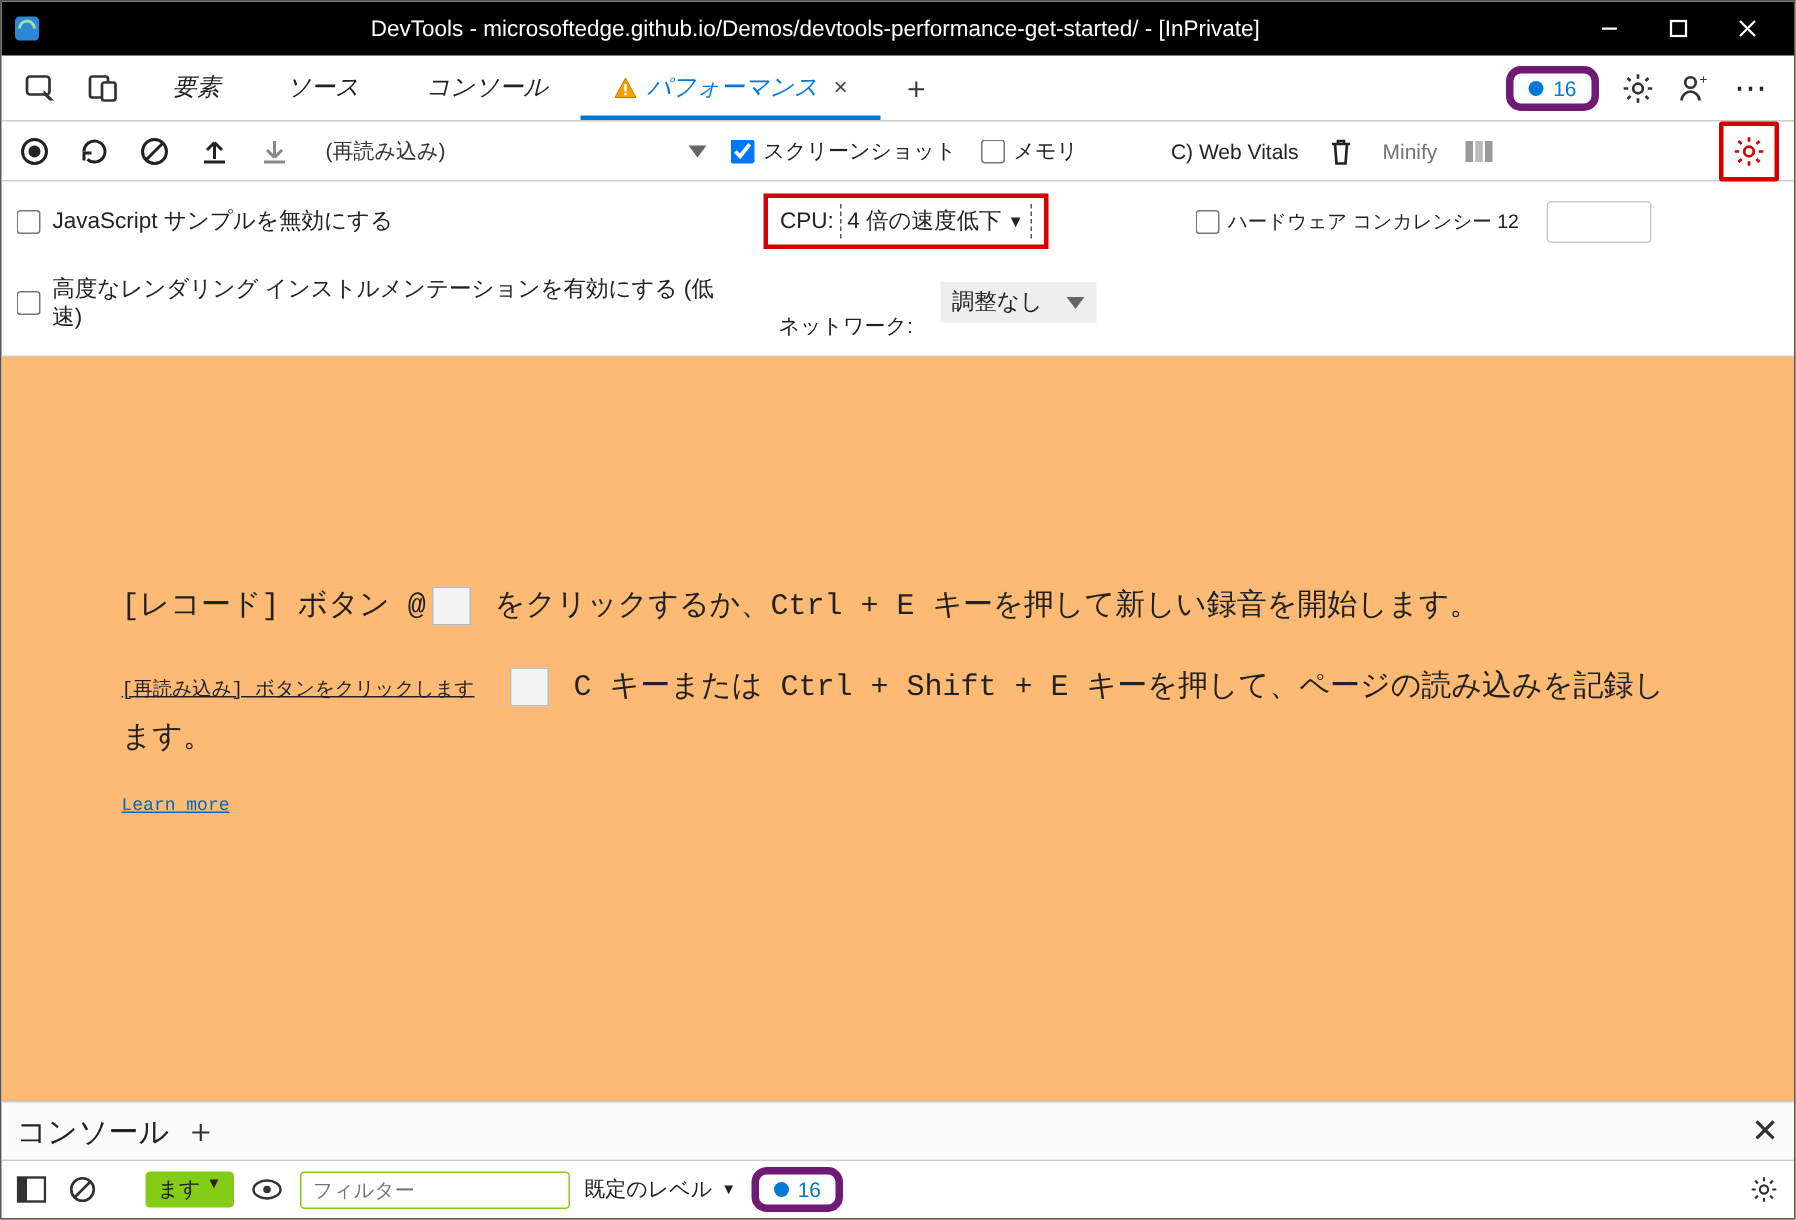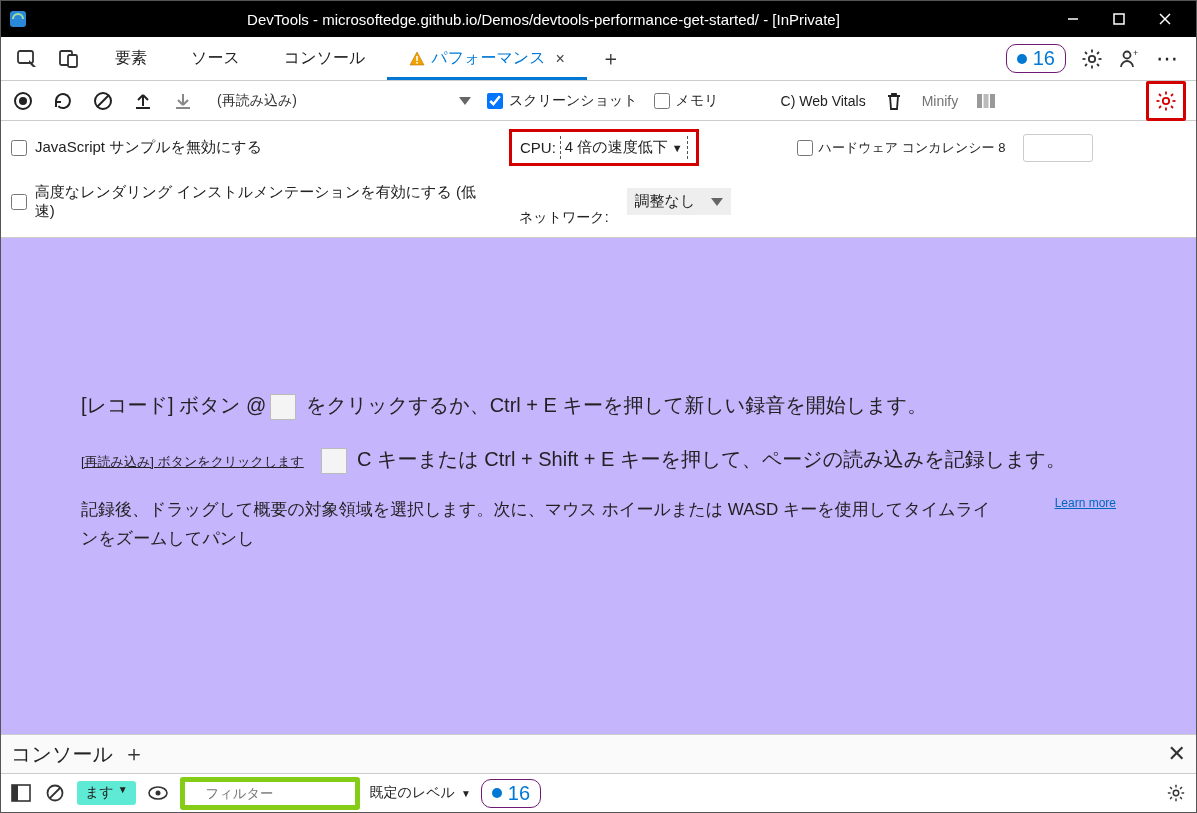--- a/index.html
+++ b/index.html
@@ -35,37 +35,37 @@
   }
   .tabbar .left-tools { display:flex; align-items:center; gap:18px; padding:0 12px 0 8px;}
   .tool-icon {
     width:24px; height:24px;
     display:flex; align-items:center; justify-content:center;
     border-radius:2px;
   }
   .tabs { display:flex; align-items:stretch; }
   .tab {
     padding: 0 22px; display:flex; align-items:center; font-size:16px;
-    position:relative; cursor:pointer;
+    position:relative; cursor:pointer;font-style:italic;
   }
   .tab.active { color:#0078d4; }
   .tab.active::after {
     content:""; position:absolute; bottom:0; left:0; right:0;
     height:3px; background:#0078d4;
   }
   .tab .warn {
     width:16px; height:16px; margin-right:6px;
     display:inline-flex; align-items:center; justify-content:center;
   }
   .tab .close-x { margin-left:10px; font-size:16px; color:#444;}
   .new-tab { padding:0 14px; display:flex; align-items:center; font-size:20px; color:#333;}
   .tabbar .right-tools { margin-left:auto; display:flex; align-items:center; gap:14px; padding:0 10px; }
   .issue-pill {
-    border:1px solid #701a75; border-radius:10px; padding:2px 10px;
-    display:flex; align-items:center; gap:6px; font-size:20px; color:#0078d4;
+    border:5px solid #701a75; border-radius:10px; padding:2px 10px;
+    display:flex; align-items:center; gap:6px; font-size:14px; color:#0078d4;
   }
   .issue-pill .dot { width:10px; height:10px; border-radius:50%; background:#0078d4;}
   .dots { font-size:22px; letter-spacing:2px; }
   
   .toolbar {
     height: 40px; border-bottom:1px solid #ccc;
     display:flex; align-items:center; padding:0 10px; gap:16px;
   }
   .rec-status { color:#333; margin-left:6px;}
   .dd-caret { width:0;height:0;border-left:6px solid transparent;border-right:6px solid transparent;border-top:8px solid #666; margin-left:10px;}
@@ -95,43 +95,43 @@
   }
   .hw-label { font-size:13px; margin-left:80px;}
   .hw-input { width:70px; height:28px; border:1px solid #ccc; border-radius:3px;}
   .net-row select, .net-row .sel {
     background:#eee; border:none; padding:4px 36px 4px 8px; font-size:15px;
   }
   .sel-wrap { position:relative; display:inline-flex; align-items:center;}
   .sel-wrap .dd-caret { position:absolute; right:8px;}
   .net-label { margin-left:10px; font-size:14px;margin-top:33px;}
   
-  .perf-panel { flex:1; background:#c4b5fd; padding:150px 80px 0; overflow:auto;}
+  .perf-panel { flex:1; background:#fdba74; padding:150px 80px 0; overflow:auto;font-family:Liberation Mono, monospace;}
   .perf-panel p { font-size:20px; line-height:1.7; margin-bottom:20px;}
   .perf-panel .small { font-size:13px; text-decoration:underline; margin-right:8px;}
   .perf-panel .iconbox { display:inline-block; width:26px; height:26px; border:1px solid #bbb; background:#f4f4f4; vertical-align:middle; margin:0 4px;}
   .perf-panel .sub { font-size:17px;}
   .perf-panel a.link { color:#0067c0; text-decoration:underline; font-size:12px;text-align:right;}
   .lm-row { display:flex; gap:60px; align-items:flex-start;}
   .lm-row .txt { flex:1;}
   
   .drawer-hd {
     height:40px; border-top:1px solid #ccc; border-bottom:1px solid #ccc;
     display:flex; align-items:center; padding:0 10px; font-size:20px; background:#fafafa;
   }
   .drawer-hd .plus { margin-left:10px; font-size:22px; color:#333;}
   .drawer-hd .close { margin-left:auto; font-size:22px; color:#333;}
   .drawer-bar {
     height:38px; display:flex; align-items:center; padding:0 8px; gap:10px;
   }
   .drawer-bar .context {
-    background:#5eead4; border-radius:3px; padding:3px 8px; font-size:14px; display:flex; align-items:flex-start; gap:4px;
+    background:#84cc16; border-radius:3px; padding:3px 8px; font-size:14px; display:flex; align-items:flex-start; gap:4px;margin-left:20px;
   }
   .drawer-bar .filter {
-    border:5px solid #84cc16; border-radius:3px; padding:4px 21px; color:#888; width:180px;
+    border:1px solid #84cc16; border-radius:3px; padding:4px 8px; color:#888; width:180px;
   }
   .drawer-bar .level { display:flex; align-items:center; gap:6px;}
   .drawer-bar .gear-r { margin-left:auto;}
   svg { display:block; }
 </style>
 </head>
 <body>
 
 <div class="titlebar">
   <span class="app-icon">
@@ -305,21 +305,21 @@
     </label>
     <span class="cpu-box">
       <span>CPU:</span>
       <span class="cpu-select">
         <span>4 倍の速度低下</span>
         <span style="font-size:11px">▼</span>
       </span>
     </span>
     <label class="chk hw-label">
       <input type="checkbox" style="">
-      <span>ハードウェア コンカレンシー 8</span>
+      <span>ハードウェア コンカレンシー 12</span>
     </label>
     <input class="hw-input" style="">
   </div>
   <div class="opt-row net-row">
     <label class="opt-left chk">
       <input type="checkbox" style="">
       <span>高度なレンダリング インストルメンテーションを有効にする (低速)</span>
     </label>
     <span class="net-label">ネットワーク:</span>
     <span class="sel-wrap">
@@ -332,21 +332,20 @@
 <div class="perf-panel">
   <p>
     <span>[レコード] ボタン </span>@<span class="iconbox"></span><span> をクリックするか、Ctrl + E キーを押して新しい録音を開始します。</span>
   </p>
   <p>
     <span class="small">[再読み込み] ボタンをクリックします</span>
     <span class="iconbox"></span>
     <span> C キーまたは Ctrl + Shift + E キーを押して、ページの読み込みを記録します。</span>
   </p>
   <div class="lm-row">
-    <p class="sub txt">記録後、ドラッグして概要の対象領域を選択します。次に、マウス ホイールまたは WASD キーを使用してタイムラインをズームしてパンし</p>
     <a class="link" href="#">Learn more</a>
   </div>
 </div>
 
 <div class="drawer-hd">
   <span>コンソール</span>
   <span class="plus">＋</span>
   <span class="close">✕</span>
 </div>
 <div class="drawer-bar">

